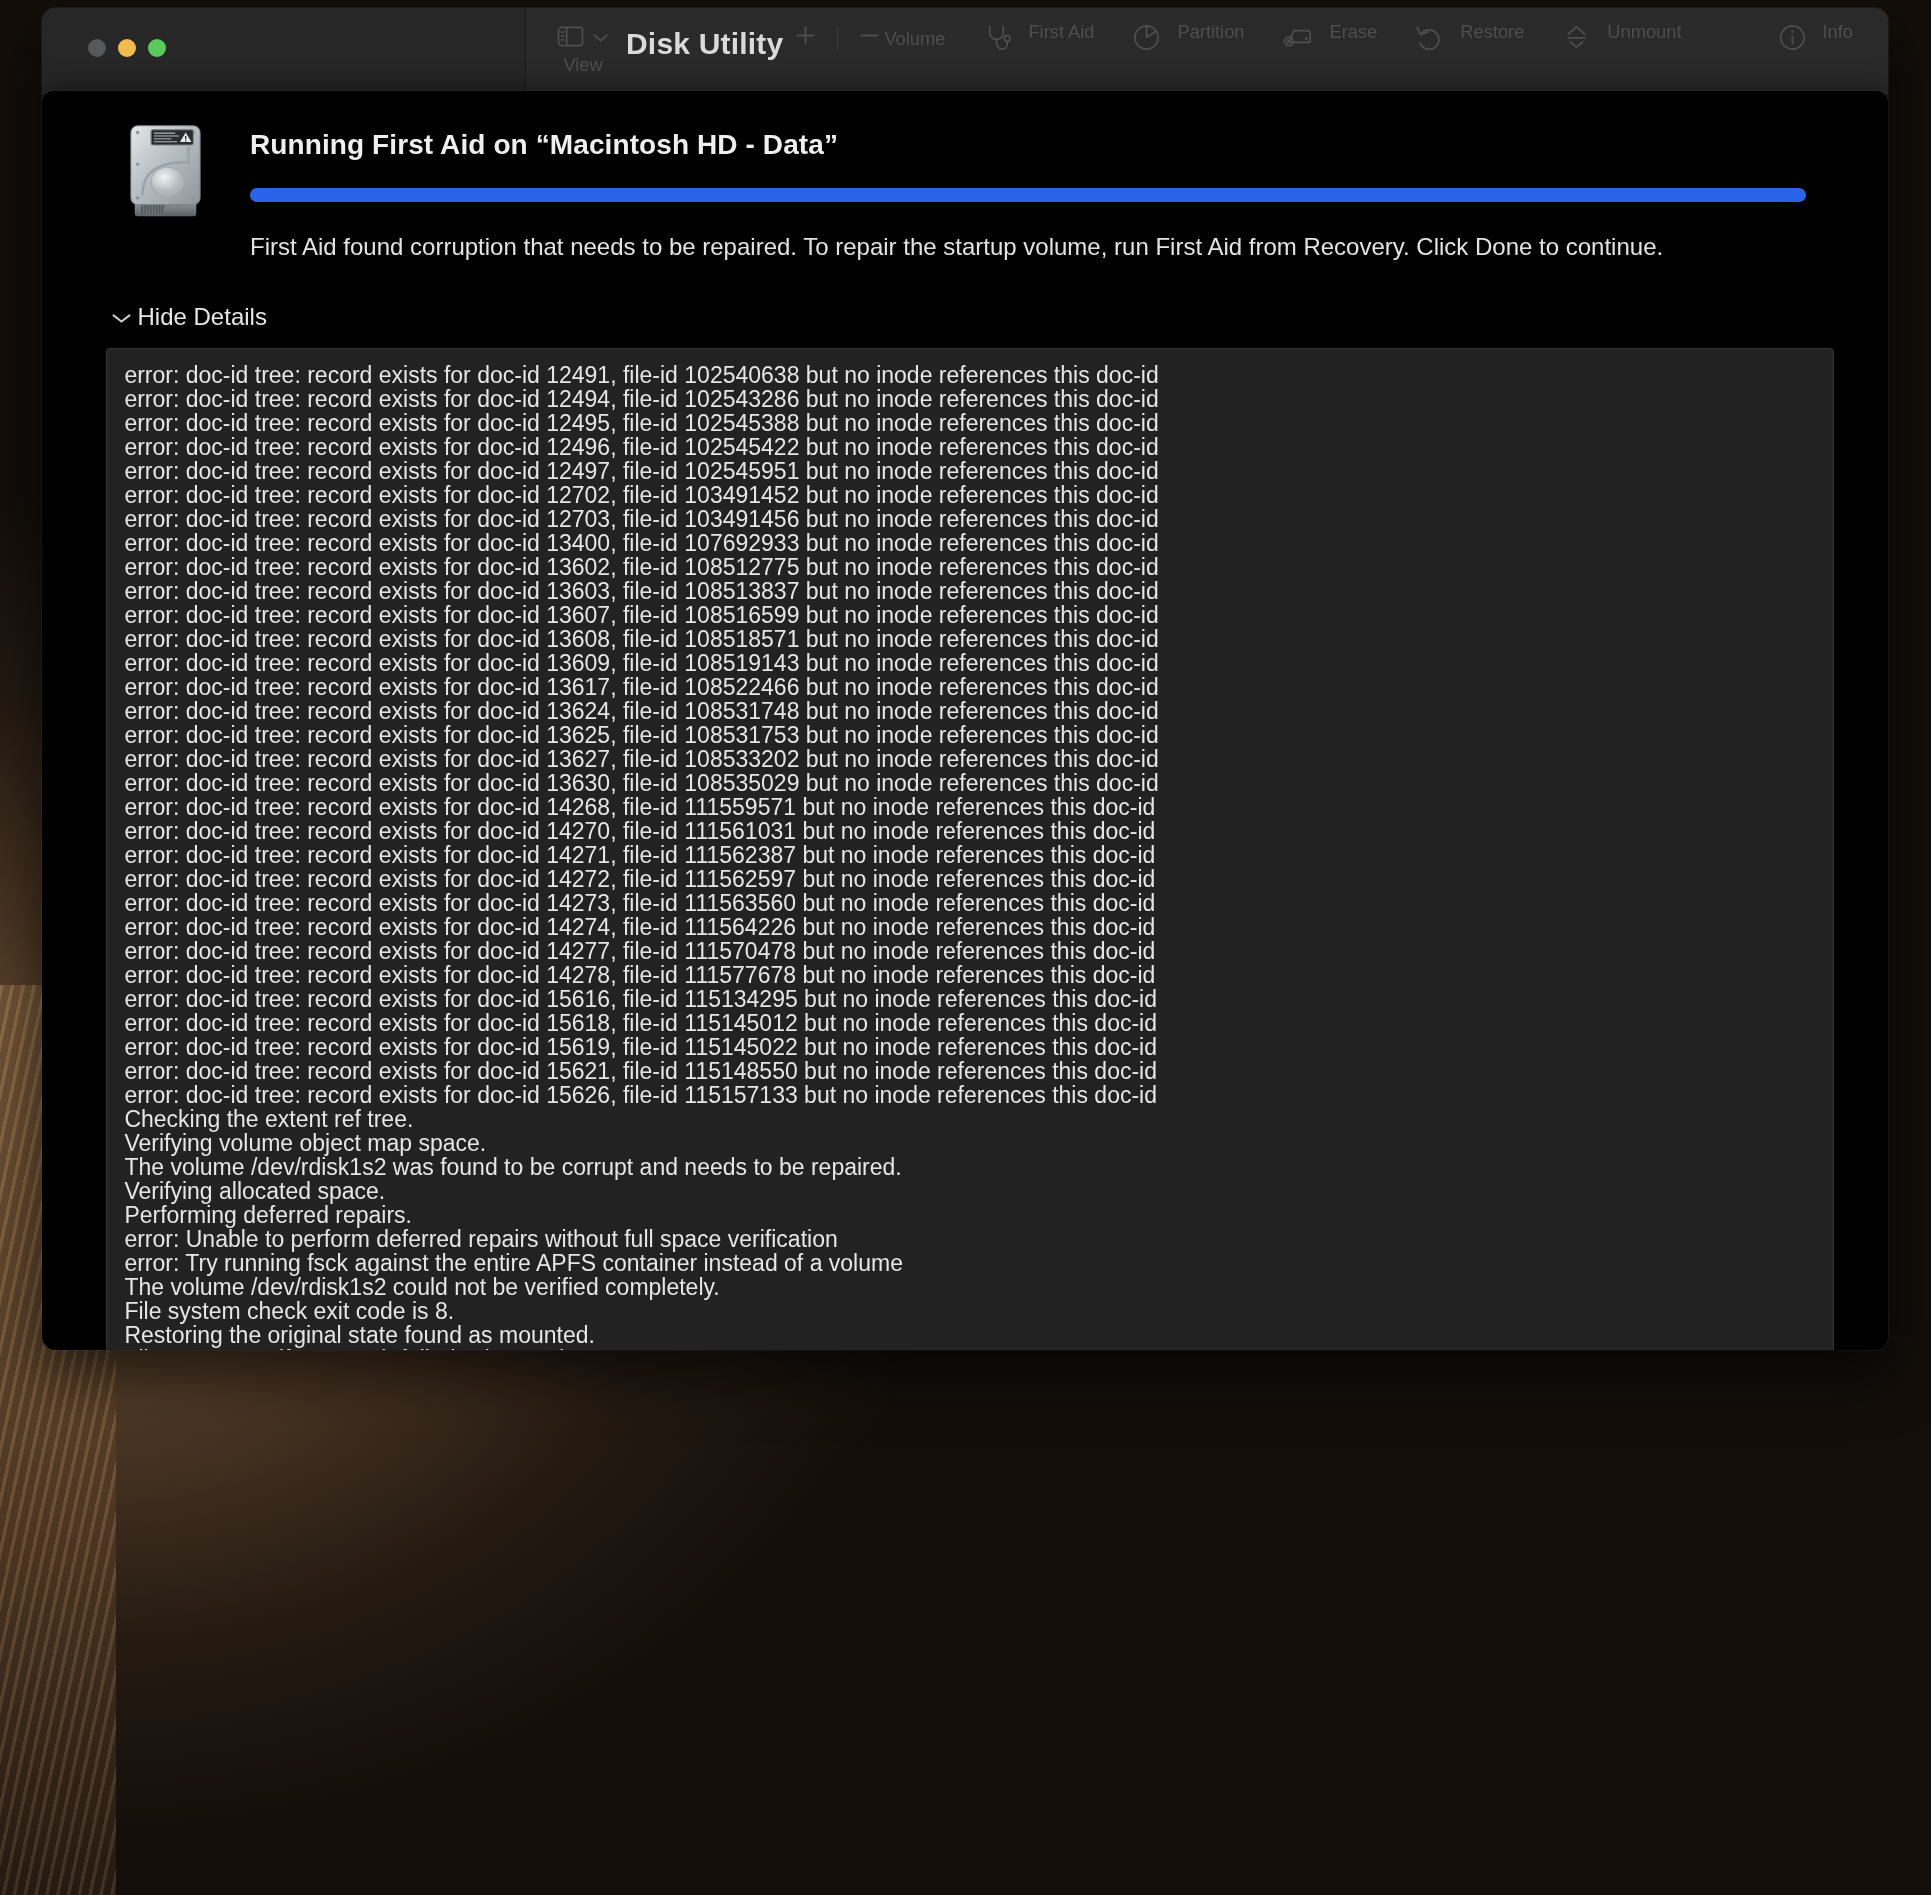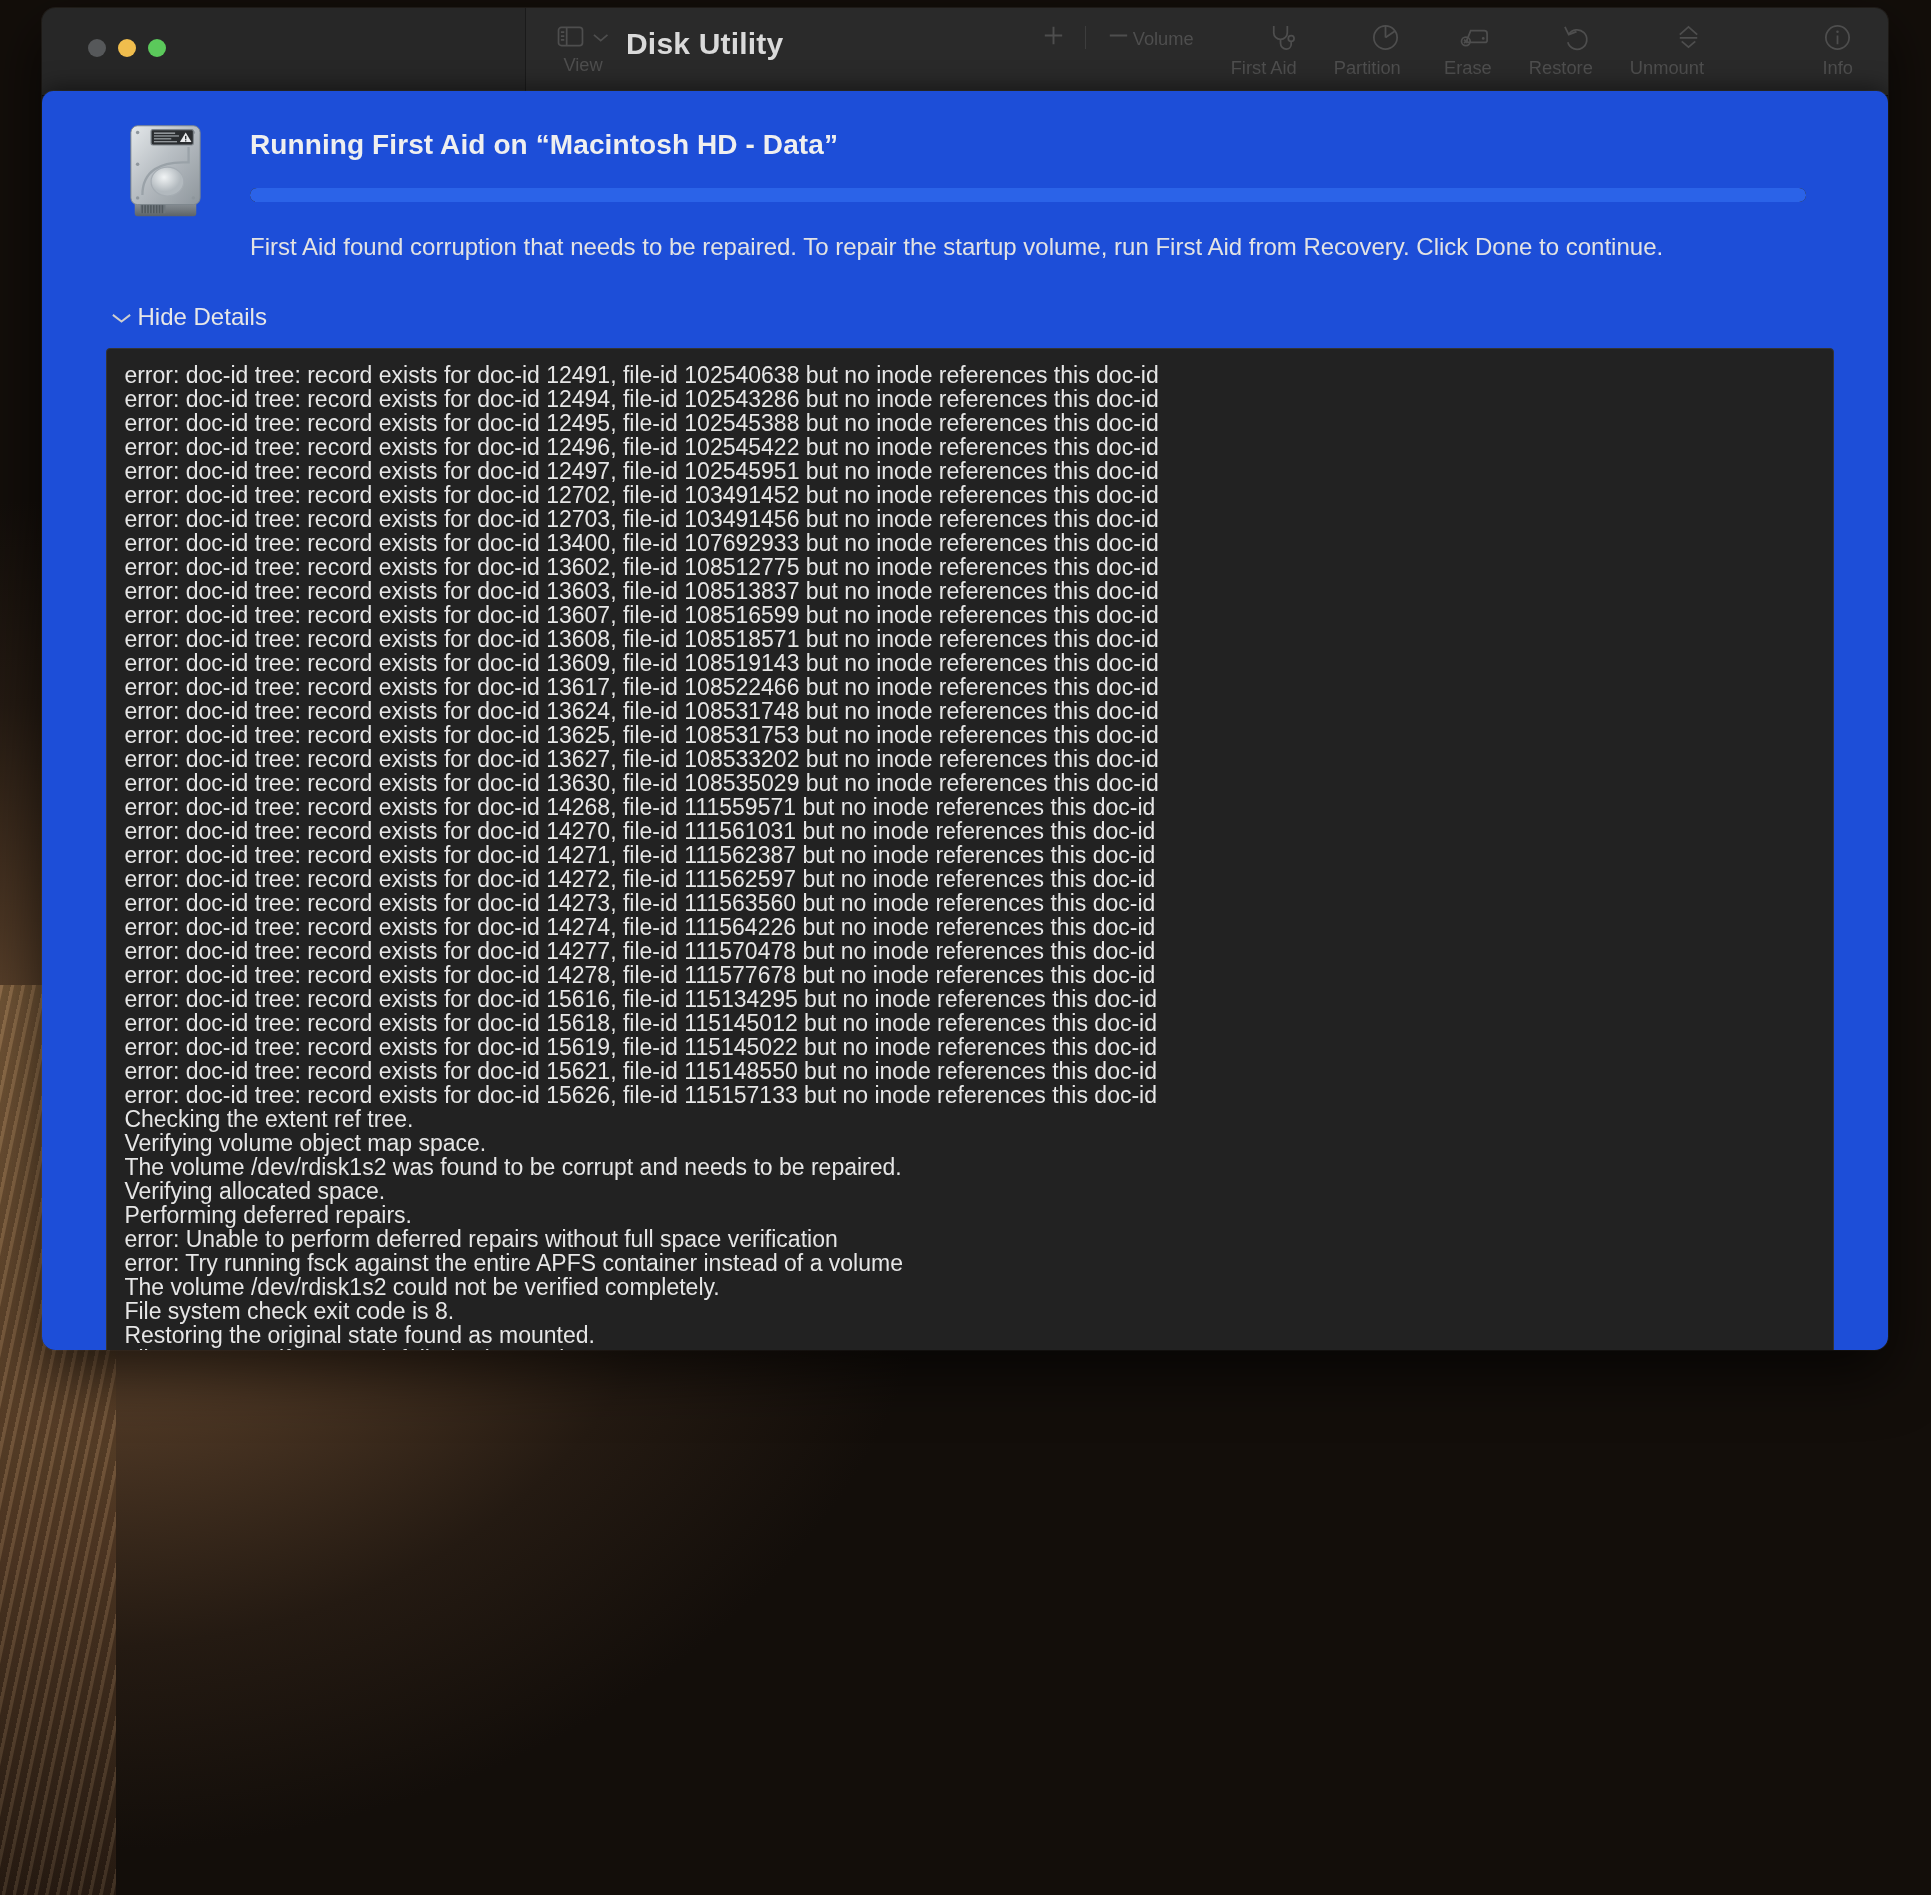--- a/index.html
+++ b/index.html
@@ -68,22 +68,22 @@
 
   #titlebar-right {
     flex: 1;
     background: #2a2a2a;
     display: flex; align-items: center;
     position: relative;
     border-left: 1px solid #1a1a1a;
   }
 
   .tb-item {
-    display: flex; flex-direction: column; align-items: flex-end; justify-content: center;
-    gap: 3px;
+    display: flex; align-items: flex-start; justify-content: center;
+    gap: 15px;
     color: #4e4e4e;
     font-size: 18.3px;
     min-width: 54px;
   }
   .tb-item .glyph { height: 33px; display: flex; align-items: center; justify-content: center; }
   .tb-item svg { display: block; }
 
   #sidebar-toggle { position: absolute; left: 31px; top: 17.4px; display: flex; flex-direction: column; align-items: center; }
   #sidebar-toggle .row { display: flex; align-items: center; gap: 7.7px; color: #4e4e4e; }
   #sidebar-toggle .lbl { font-size: 18.3px; color: #4e4e4e; margin-top: 1.9px; }
@@ -100,21 +100,21 @@
   }
   #volume-group { display: flex; flex-direction: row; align-items: center; }
   #volume-group .pm { display: flex; align-items: center; gap: 17.4px; color: #4e4e4e; font-size: 33px; line-height: 33px; height: 33px; }
   #volume-group .divider { width: 1px; height: 23px; background: #3d3d3d; }
   #volume-group .lbl { font-size: 18.3px; color: #4e4e4e; margin-top: 2.9px; }
 
   
   #sheet {
     position: absolute; left: 0; top: 83px;
     width: 1846px; height: 1751px;
-    background: #1d4ed8;
+    background: #000000;
     border-radius: 11.6px;
     box-shadow: 0 -1.9px 25px rgba(0,0,0,.55), 0 0 0 1px rgba(255,255,255,.05);
     box-sizing: border-box;
     padding: 0;
   }
 
   #sheet-head { position: relative; padding: 33px 54px 0 54px; }
 
   #disk-icon {
     position: absolute; left: 81px; top: 29px;

